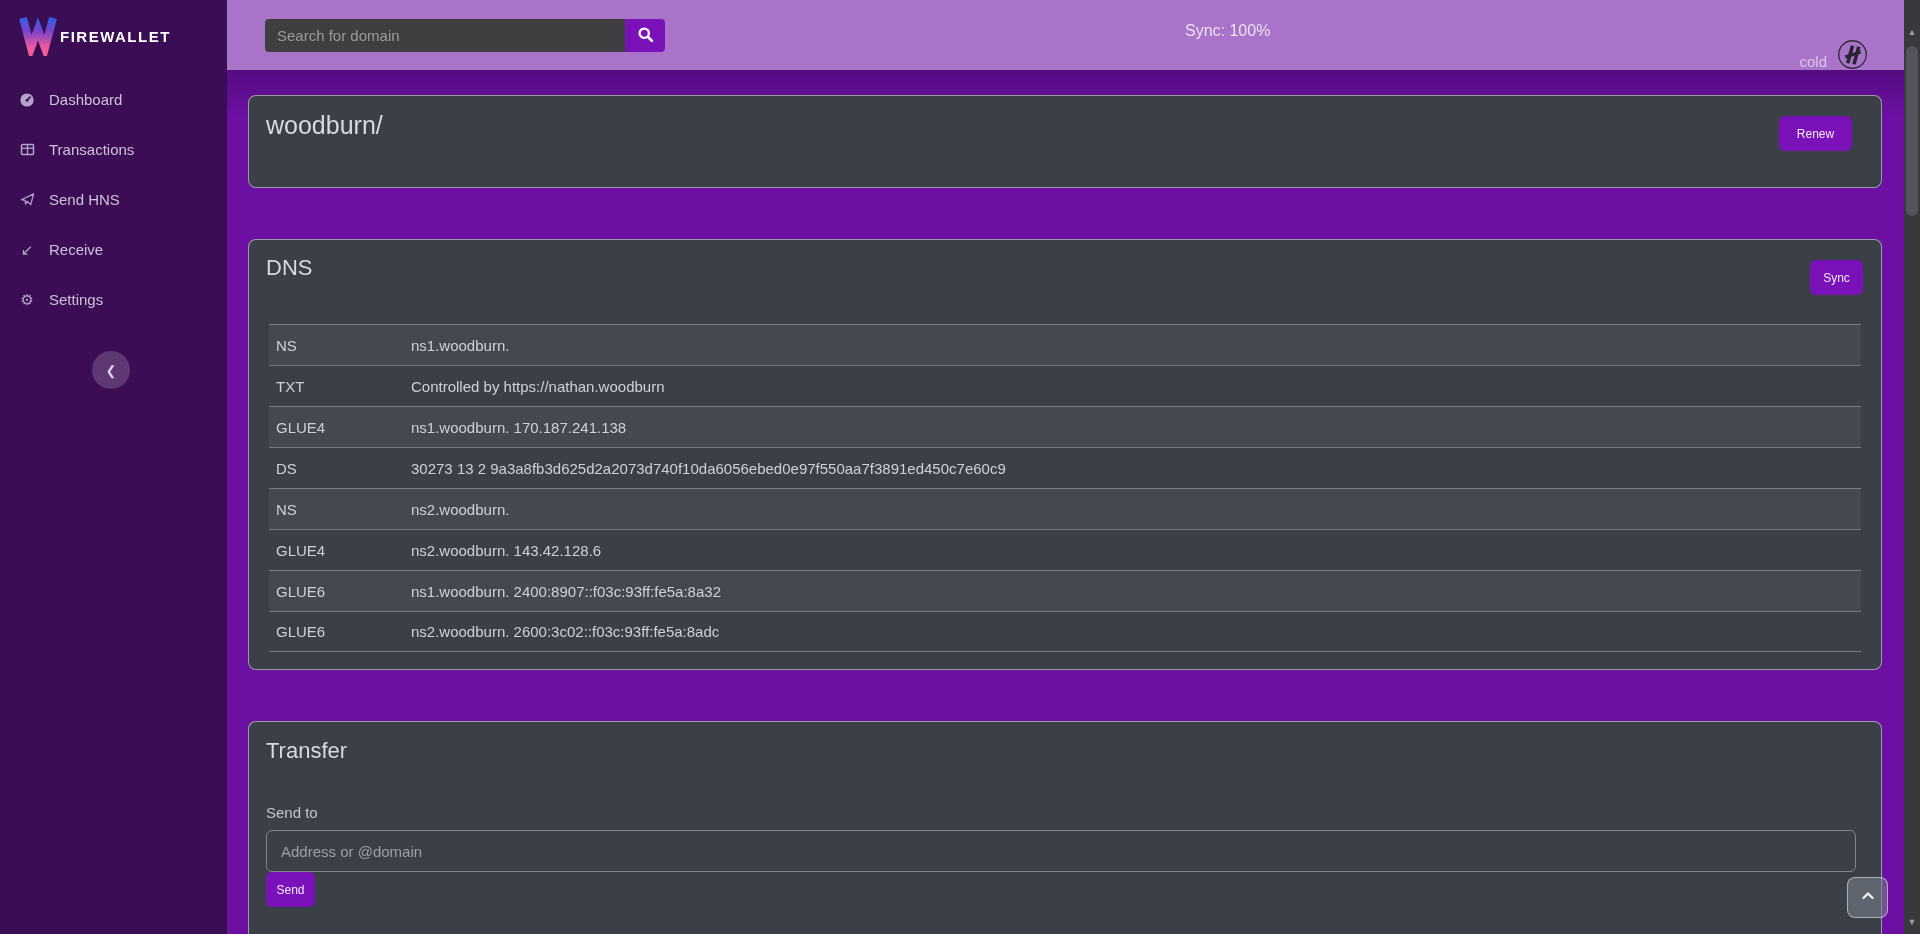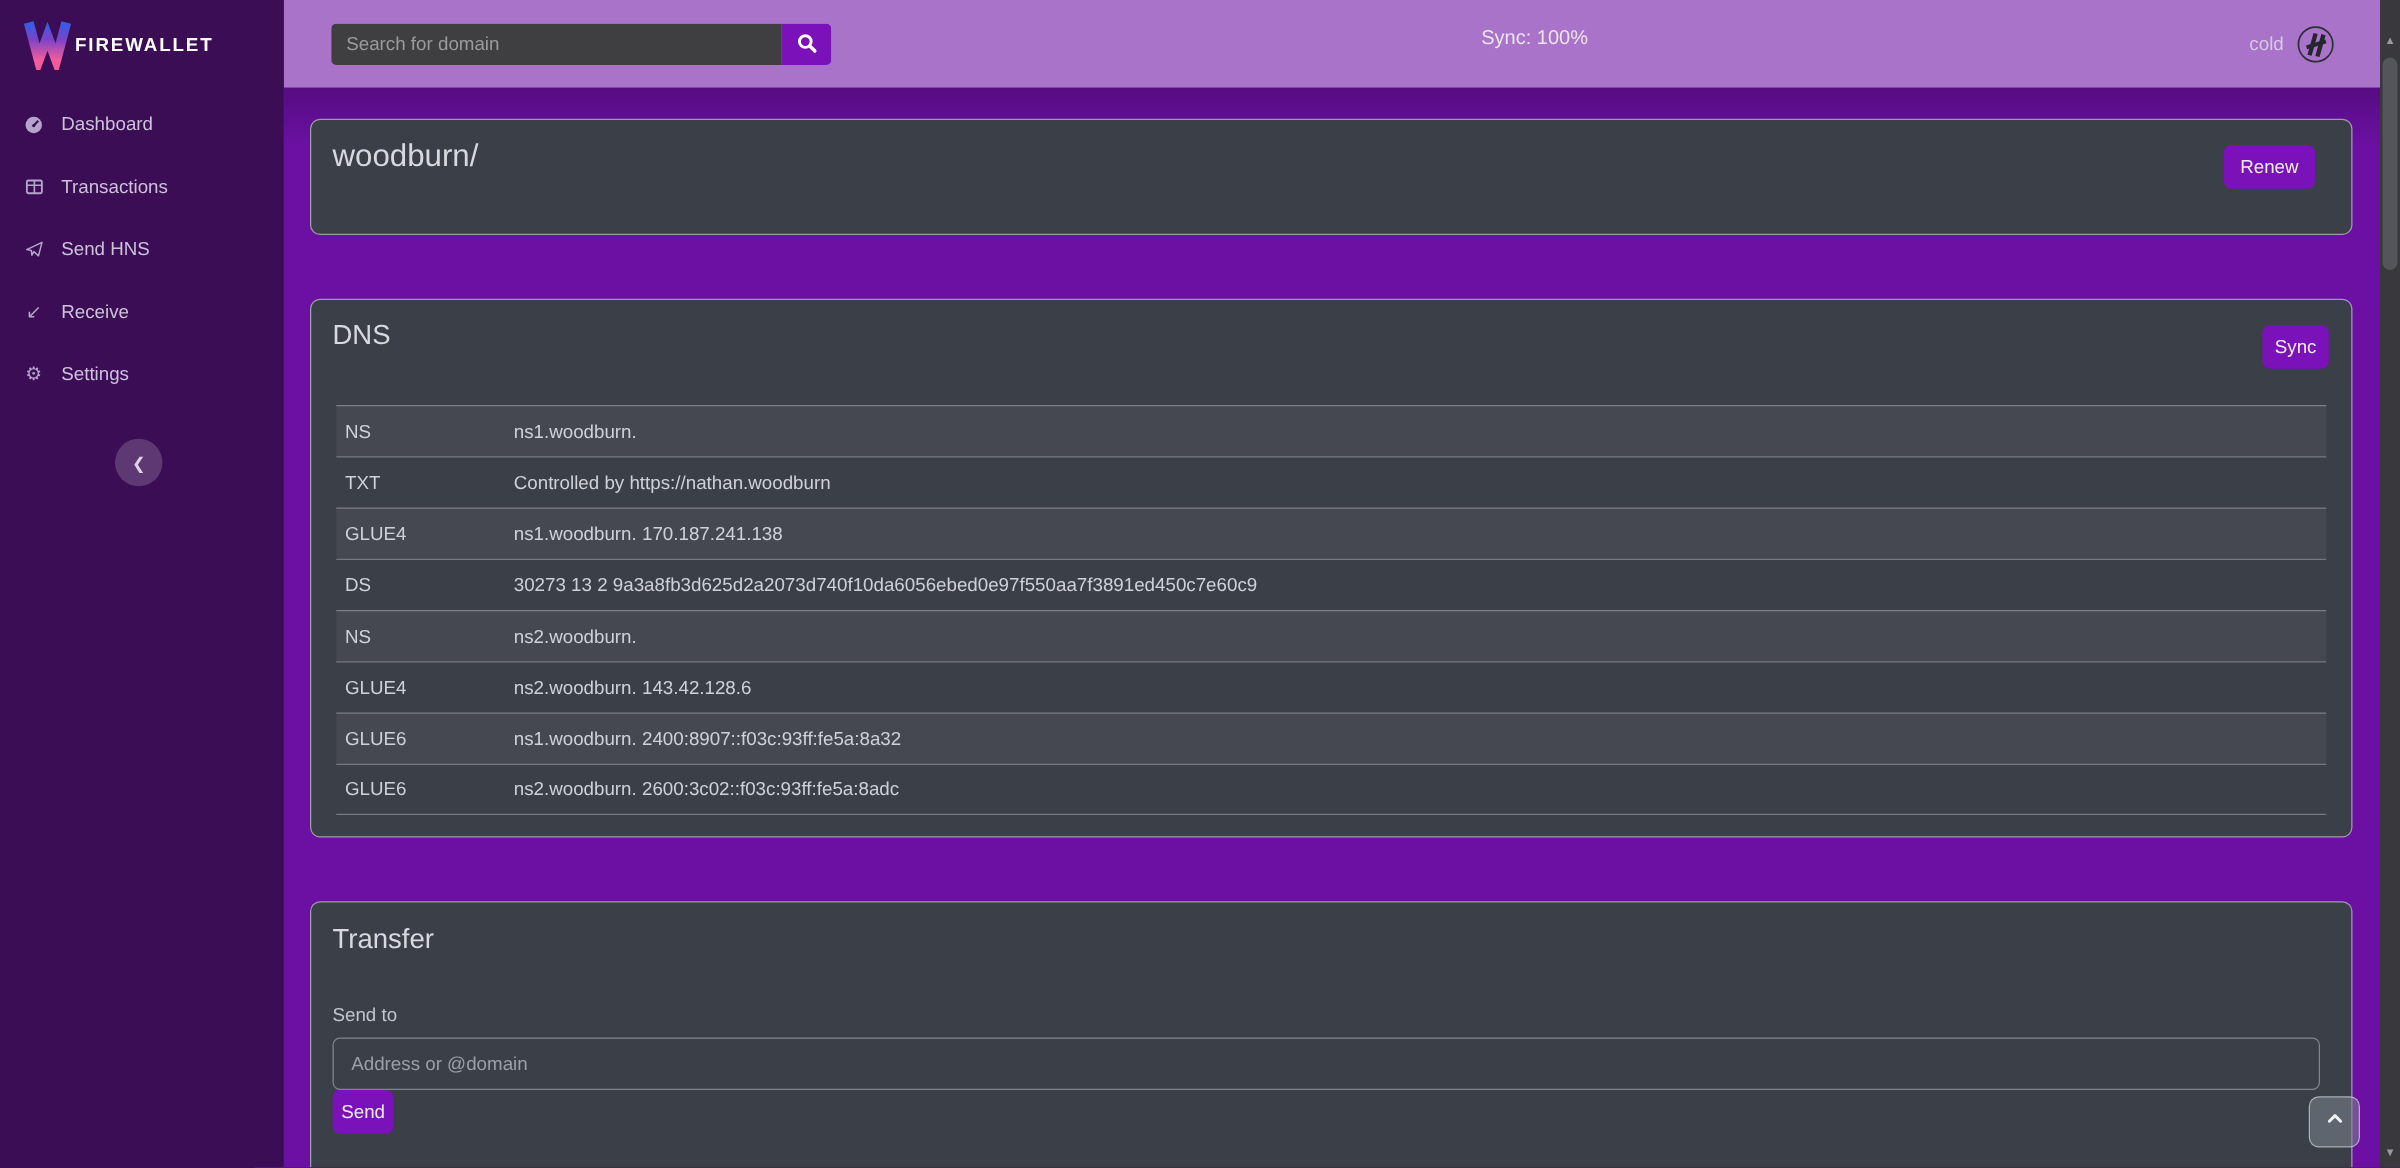--- a/index.html
+++ b/index.html
@@ -22,36 +22,36 @@
 
   
   .topbar { position:absolute; left:227px; top:0; width:1677px; height:70px; background:#A873C8; z-index:3;padding-left:32px; }
   .search-group { position:absolute; left:38px; top:19px; display:flex; height:33px; border-radius:4px; overflow:hidden; }
   .search-input { width:360px; height:33px; background:#3F3F41; border:none; outline:none; color:#d8d8d8;
                   font-size:15px; padding:0 12px; font-family:"Liberation Sans", sans-serif; }
   .search-input::placeholder { color:#9b9b9b; }
   .search-btn { width:40px; height:33px; background:#7A11B9; border:none; display:flex; align-items:center;
                 justify-content:center; cursor:pointer; }
   .sync { position:absolute; left:958px; top:22px; color:#ece4f4; font-size:16px; }
-  .wallet-area { position:absolute; right:36px; top:0; height:70px; display:flex; align-items:center; gap:10px; }
+  .wallet-area { position:absolute; right:36px; top:0; height:70px; display:flex; align-items:flex-end; gap:10px; }
   .wallet-label { color:#d8c9e5; font-size:15px; }
   .hns-badge { width:31px; height:31px; border-radius:50%; display:flex; align-items:center; justify-content:center; cursor:pointer; }
 
   
   .main { position:absolute; left:227px; top:70px; width:1803px; height:864px; background:#6B10A2; overflow:hidden; }
   .main::before { content:""; position:absolute; left:0; top:0; right:0; height:46px;
                   background:linear-gradient(rgba(20,0,30,0.25), rgba(20,0,30,0)); pointer-events:none; }
   .card { position:absolute; left:21px; width:1634px; background:#3B3F48;
           border:1px solid rgba(233,236,239,0.55); border-radius:8px; color:#ced2d7; }
   .card-title { font-size:22px; font-weight:400; color:#d6d9dd; }
 
   .header-card { top:25px; height:93px; padding:15px 17px; }
   .domain-title { font-size:25px; font-weight:400; color:#d6d9dd; }
   .domain-expiry { font-size:15px; color:#9aa0a8; margin-top:7px; }
-  .btn { background:#7A11B9; color:#f2ecf7; border:none; border-radius:6px; font-size:15px;
+  .btn { background:#7A11B9; color:#f2ecf7; border:none; border-radius:6px; font-size:12px;
          font-family:"Liberation Sans", sans-serif; cursor:pointer; }
   .renew-btn { position:absolute; right:29px; top:20px; width:73px; height:35px; }
 
   .dns-card { top:169px; height:431px; }
   .card-head { display:flex; justify-content:space-between; align-items:flex-start; padding:15px 18px 0 17px; }
   .edit-btn { width:53px; height:35px; margin-top:5px; }
   .dns-table { margin:29px 20px 0 20px; }
   .dns-row { display:flex; align-items:center; height:41px; border-top:1px solid rgba(255,255,255,0.3);
              font-size:15px; color:#ced2d7; }
   .dns-row:nth-child(odd) { background:rgba(255,255,255,0.05); }

